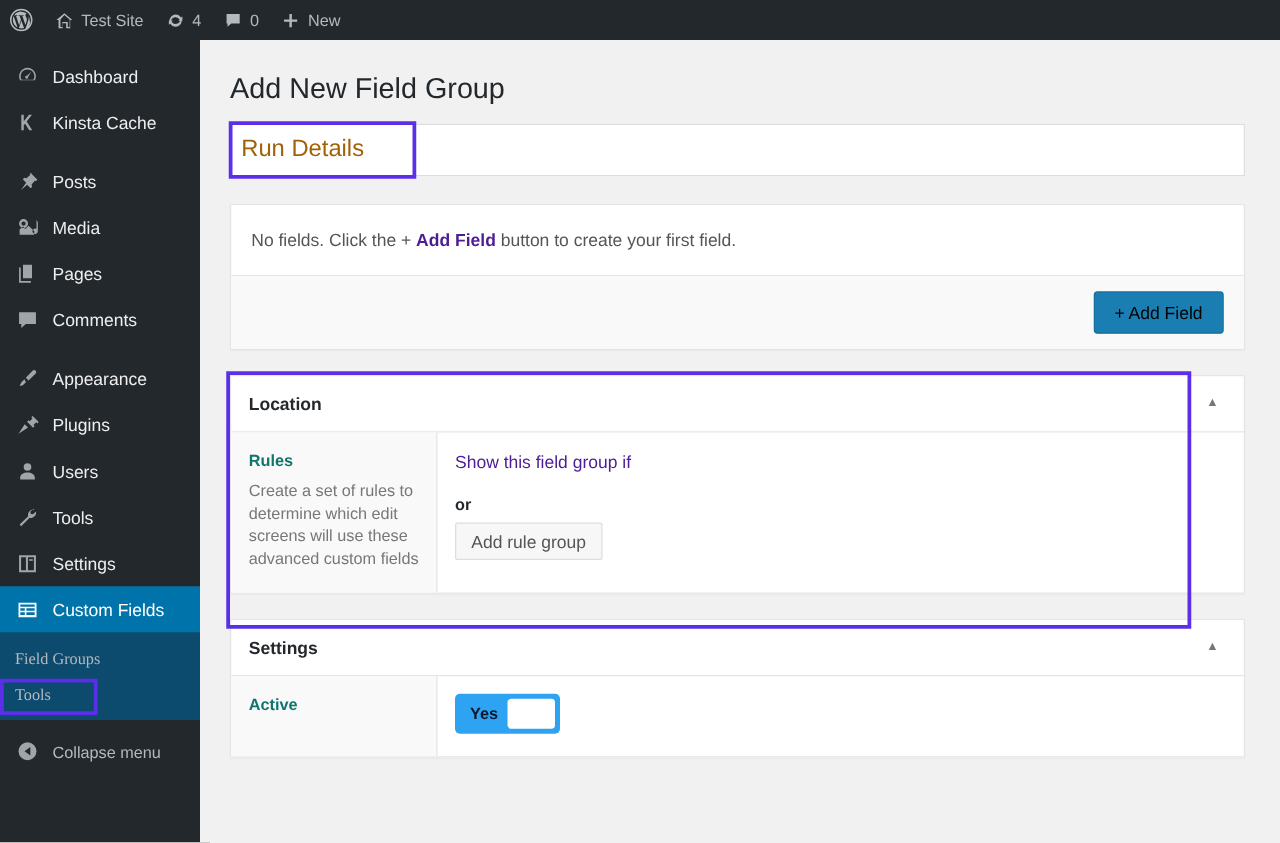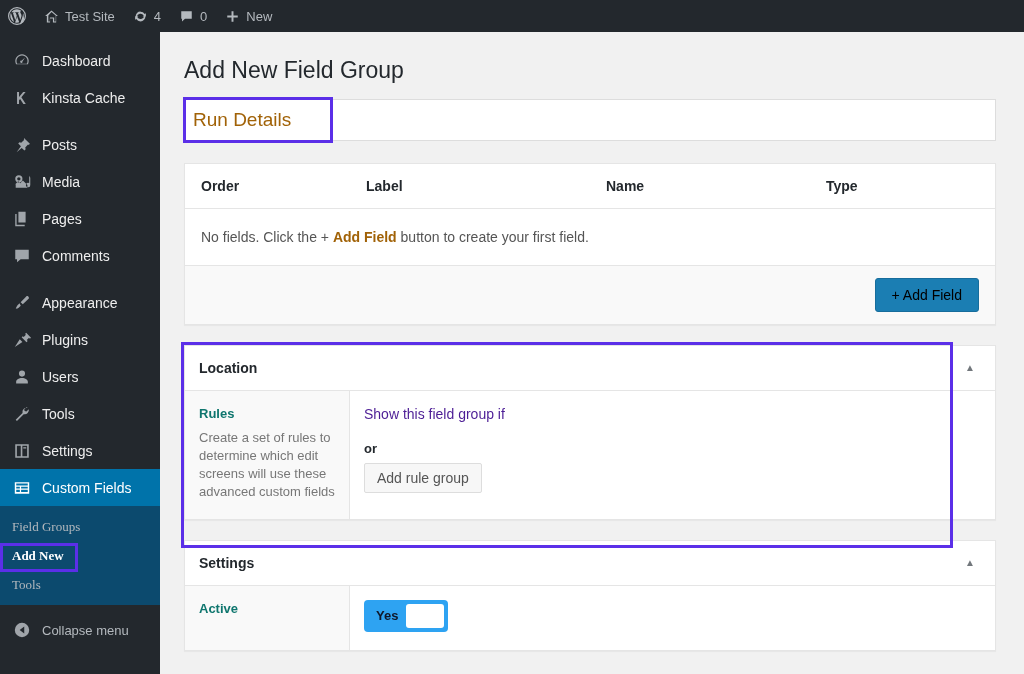--- a/index.html
+++ b/index.html
@@ -179,21 +179,21 @@
   .fld-head .c2 { width: 240px; }
   .fld-head .c3 { width: 220px; }
   .fld-head .c4 { flex: 1; }
   .fld-empty {
     padding: 18px 16px;
     font-size: 14px;
     color: #555;
     border-bottom: 1px solid #e5e5e5;
     line-height: 20px;
   }
-  .fld-empty b { font-weight: bold; color: #a16207; }
+  .fld-empty b { font-weight: bold; color: #4c1d95; }
   .fld-foot {
     padding: 12px 16px;
     background: #f9f9f9;
     display: flex;
     justify-content: flex-end;
   }
   .btn-primary {
     background: #1b7eb3;
     border: 1px solid #176d9c;
     color: #000000;
@@ -507,21 +507,20 @@
     <span class="mi-ico">
       <svg width="18" height="18" viewBox="0 0 20 20" fill="currentColor">
         <path d="M2 3.5h16v13H2v-13zm1.6 1.6v2h12.8v-2H3.6zm0 3.4v2.1h4v-2.1h-4zm5.4 0v2.1h7.4v-2.1H9zm-5.4 3.5v2.4h4v-2.4h-4zm5.4 0v2.4h7.4v-2.4H9z"></path>
       </svg>
     </span>
     <span class="mi-label">Custom Fields</span>
   </div>
 
   <div id="submenu">
     <a class="sub-item">Field Groups</a>
-    <a class="sub-item current">Add New</a>
     <a class="sub-item">Tools</a>
   </div>
 
   <div class="collapse-row">
     <span class="collapse-ico">
       <svg width="18" height="18" viewBox="0 0 20 20" fill="currentColor">
         <path d="M10 2a8 8 0 100 16 8 8 0 000-16zm2.5 4.2v7.6L7.4 10l5.1-3.8z"></path>
       </svg>
     </span>
     <span>Collapse menu</span>
@@ -533,26 +532,20 @@
 <div id="main">
 
   <h1 id="page-title">Add New Field Group</h1>
 
   <div id="titlediv">
     <input id="title-input" type="text" value="Run Details" style="">
     <div id="title-highlight"></div>
   </div>
 
   <div class="acf-box" id="fieldsbox">
-    <div class="fld-head">
-      <div class="c1">Order</div>
-      <div class="c2">Label</div>
-      <div class="c3">Name</div>
-      <div class="c4">Type</div>
-    </div>
     <div class="fld-empty">
       <span>No fields. Click the + </span><b>Add Field</b><span> button to create your first field.</span>
     </div>
     <div class="fld-foot">
       <button class="btn-primary">+ Add Field</button>
     </div>
   </div>
 
   <div class="postbox-wrap">
     <div class="postbox">

